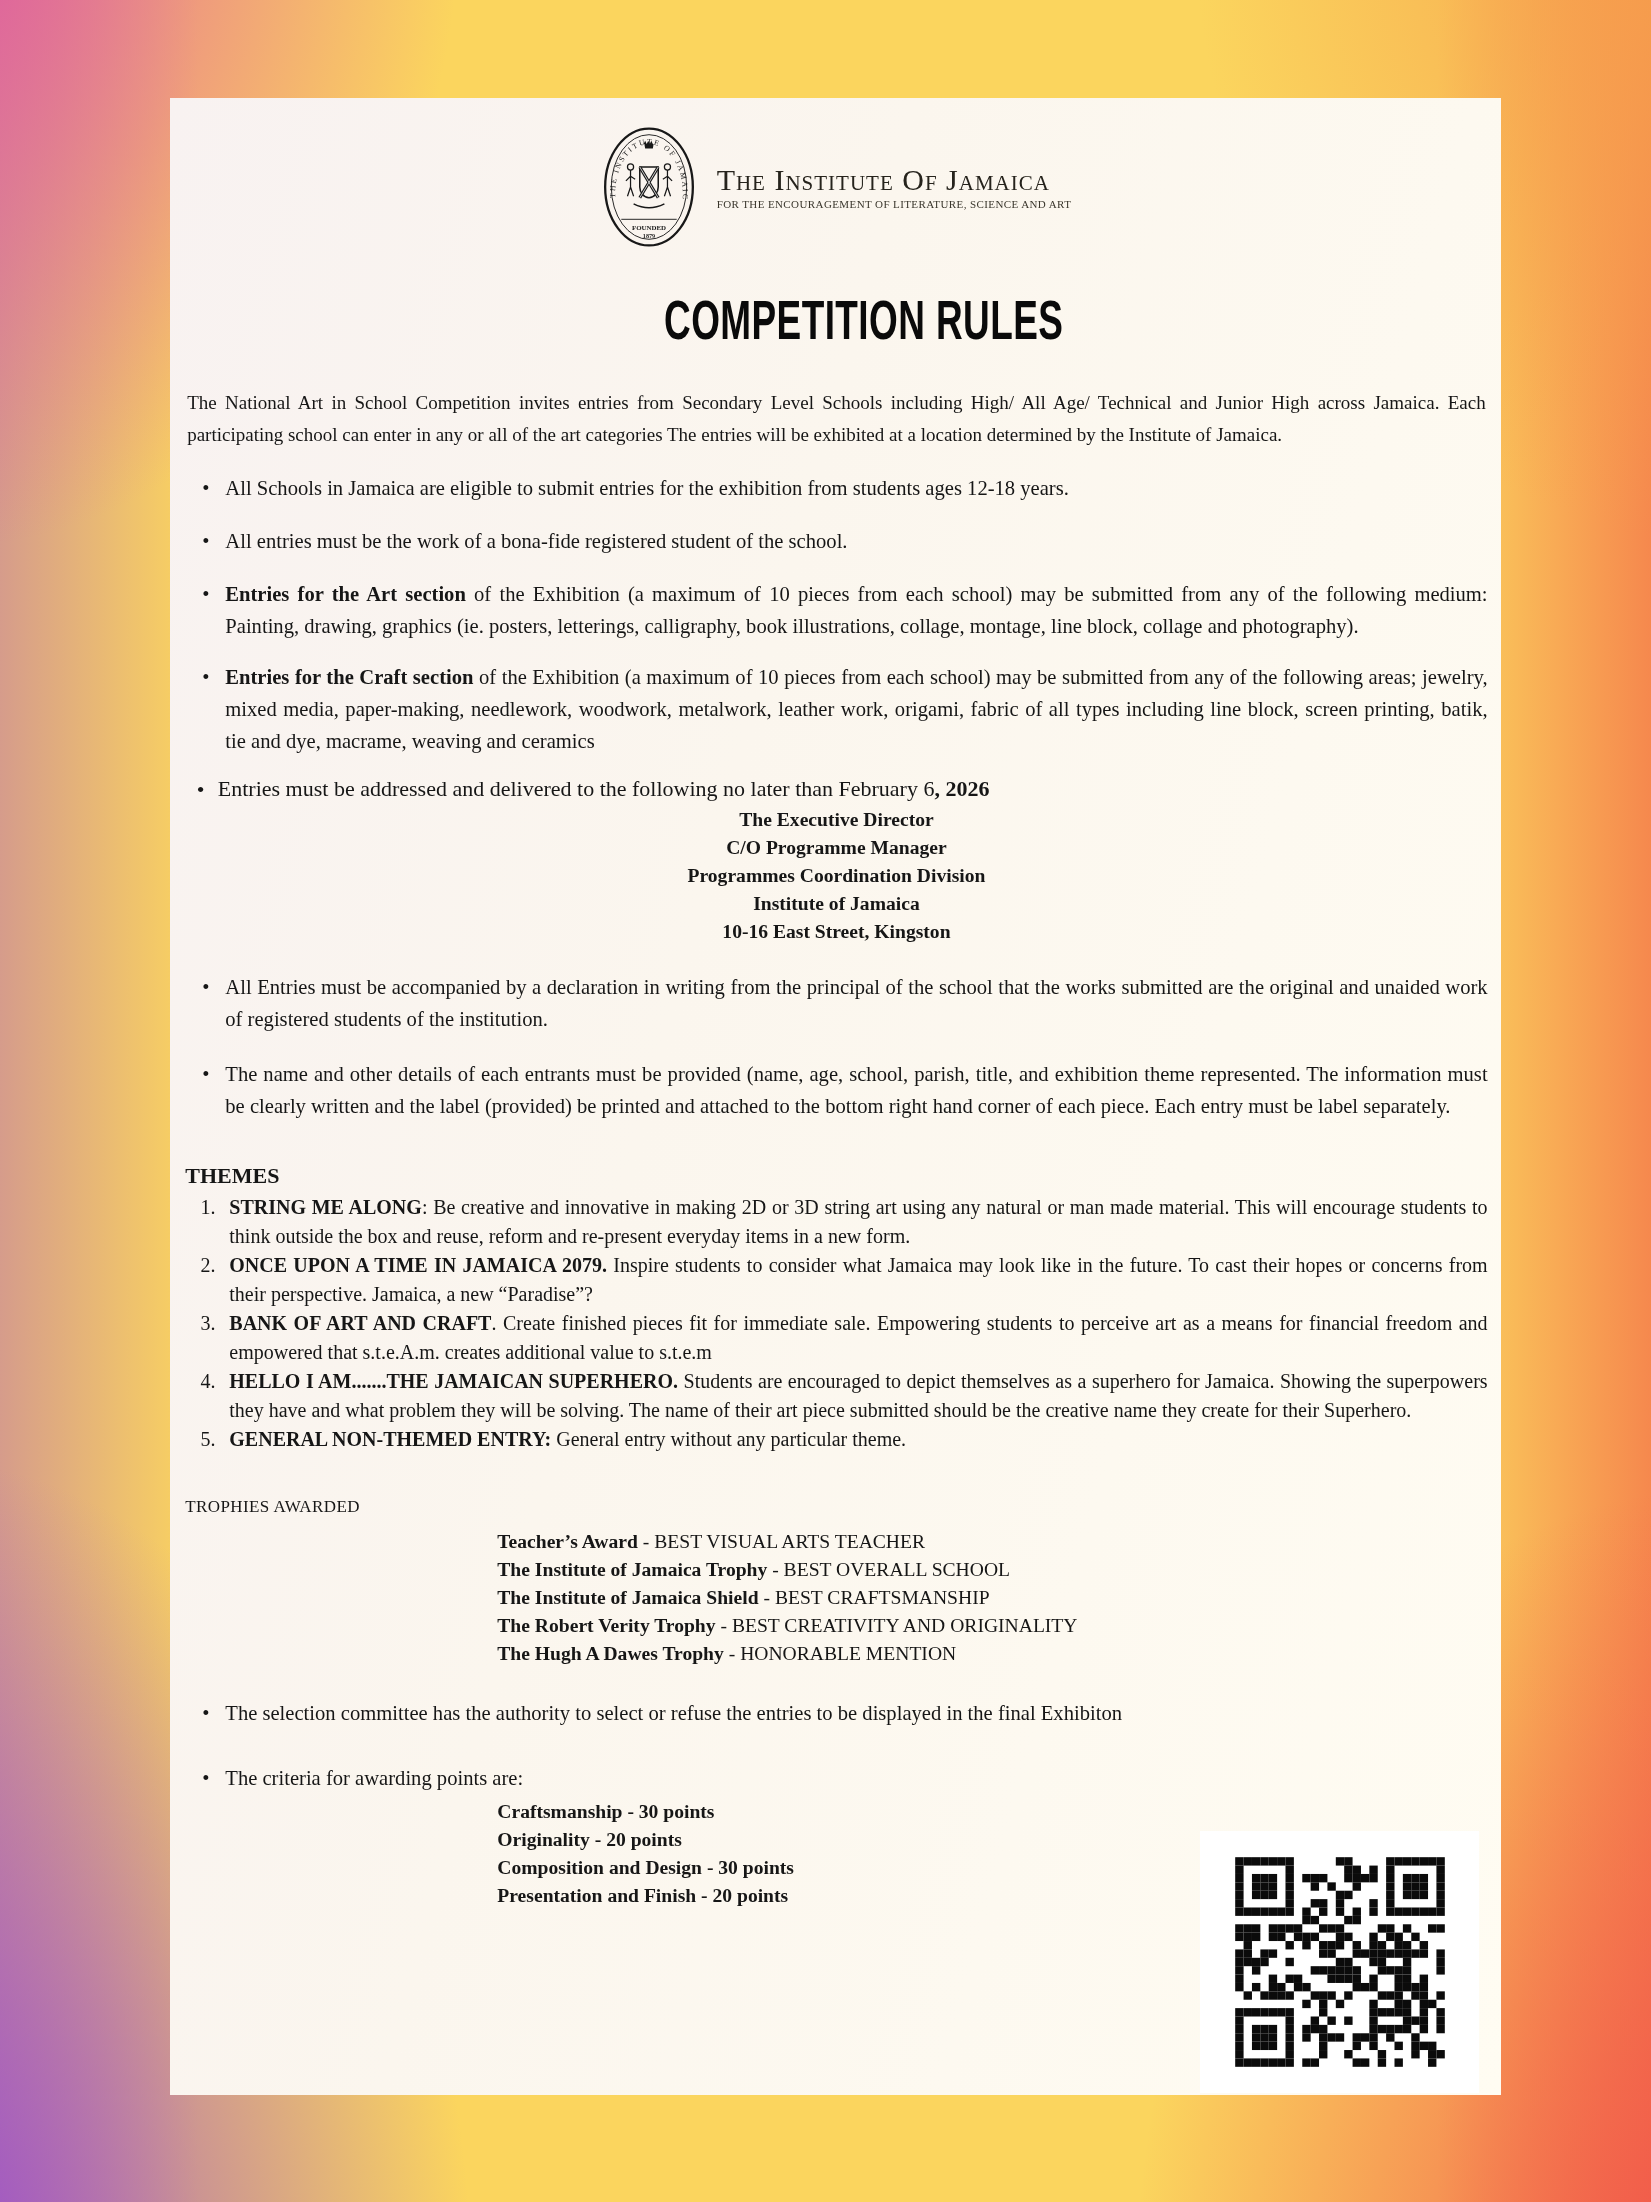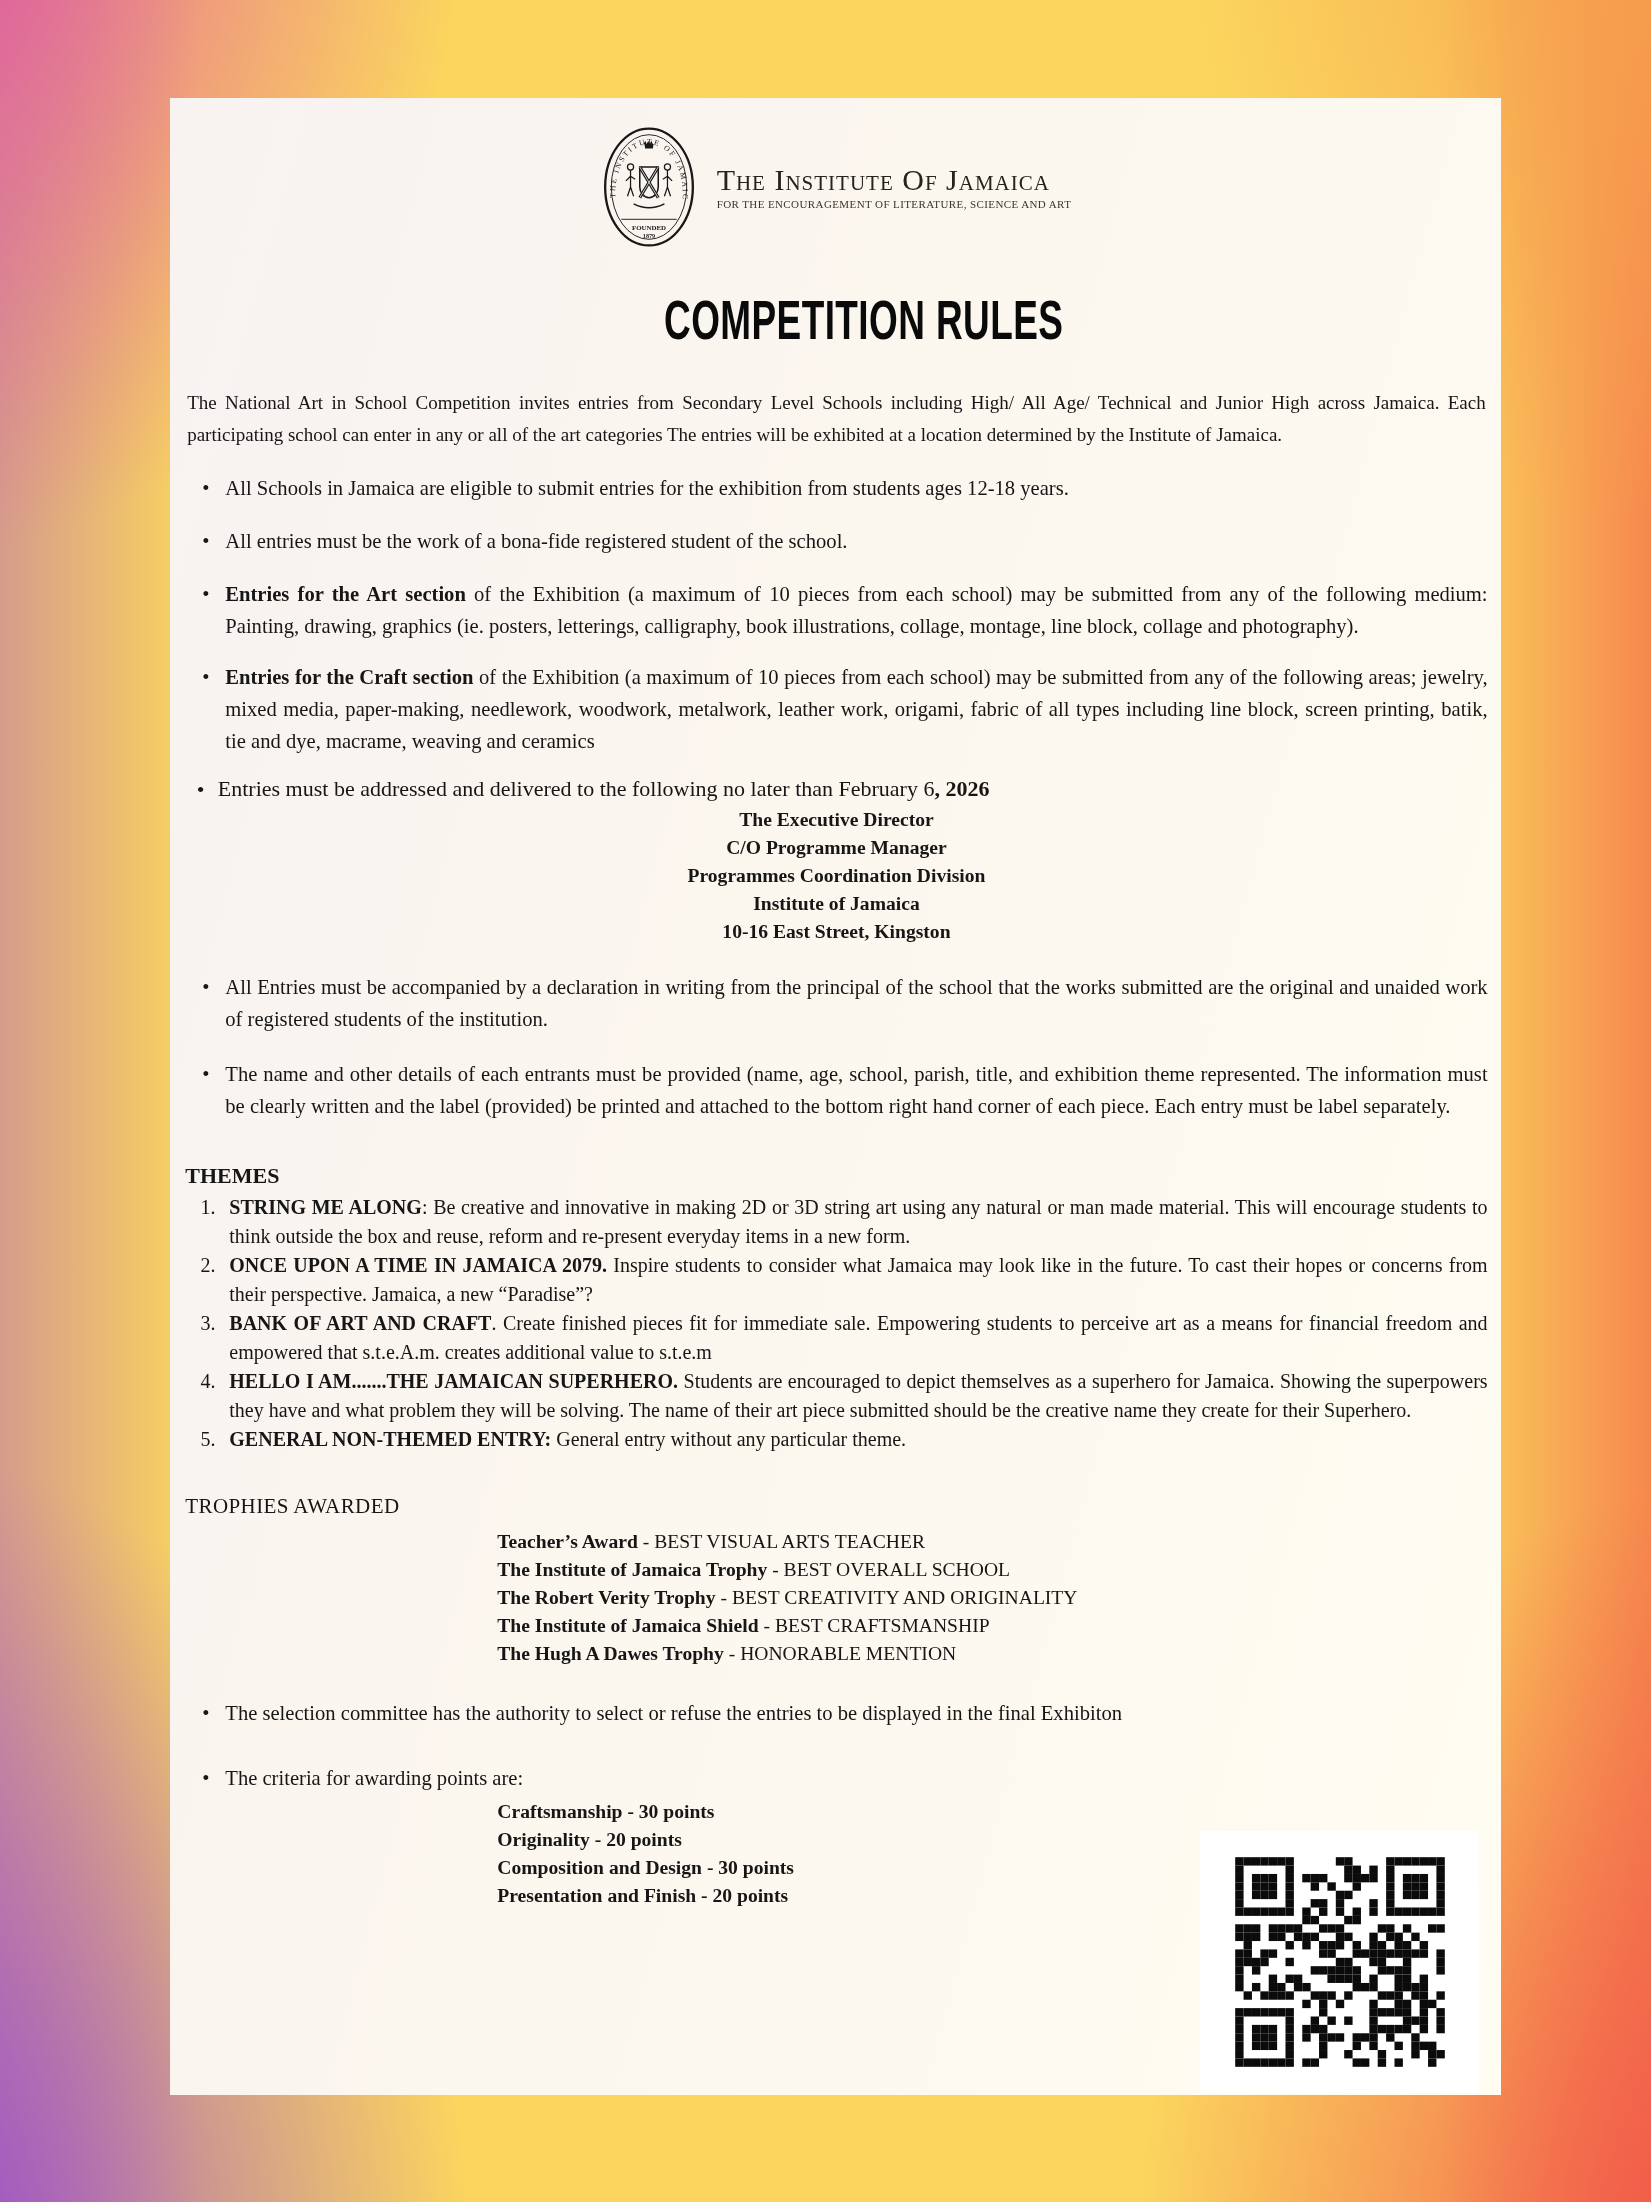--- a/index.html
+++ b/index.html
@@ -44,21 +44,21 @@
   .deadline{position:relative;padding-left:32.5px;margin-top:15px;font-size:22px;line-height:34px;}
   .deadline::before{content:"•";position:absolute;left:11.5px;top:1px;}
   .address{margin-top:0;text-align:center;font-weight:bold;font-size:19.6px;line-height:28px;}
   
   .themes-h{margin-top:38px;font-weight:bold;font-size:22px;line-height:31px;}
   .tlist{margin-top:1.9px;}
   .titem{position:relative;padding-left:44px;font-size:20px;line-height:29px;text-align:justify;}
   .titem .num{position:absolute;left:15.3px;top:0;}
   .tname{font-weight:bold;}
   
-  .troph-h{margin-top:38px;font-size:21px;letter-spacing:0.4px;line-height:29px;}
+  .troph-h{margin-top:38px;font-size:17px;letter-spacing:0.4px;line-height:29px;}
   .troph-list{margin-left:312px;margin-top:7.6px;font-size:19.6px;line-height:28px;}
   .tr-name{font-weight:bold;}
   
   .criteria{margin-left:312px;margin-top:3.8px;font-weight:bold;font-size:19.6px;line-height:28px;}
   .qr-box{position:absolute;left:1030px;top:1733px;width:279px;height:262px;background:#ffffff;
           display:flex;align-items:center;justify-content:center;}
   .qr-box svg{width:218px;height:218px;}
   .seal text{font-family:"Liberation Serif",serif;fill:#181818;}
 </style>
 </head>
@@ -130,22 +130,22 @@
       <div class="titem"><span class="num">2.</span><span class="tname">ONCE UPON A TIME IN JAMAICA 2079.</span><span>  </span><span>Inspire students to consider what Jamaica may look like in the future.  To cast their hopes or concerns from their perspective.  Jamaica, a new “Paradise”?</span></div>
       <div class="titem"><span class="num">3.</span><span class="tname">BANK OF ART AND CRAFT</span><span>.  </span><span>Create finished pieces fit for immediate sale.  Empowering students to perceive art as a means for financial freedom and empowered that s.t.e.A.m. creates additional value to s.t.e.m</span></div>
       <div class="titem"><span class="num">4.</span><span class="tname">HELLO I AM.......THE JAMAICAN SUPERHERO.</span><span> </span><span>Students are encouraged to depict themselves as a superhero for Jamaica.  Showing the superpowers they have and what problem they will be solving.  The name of their art piece submitted should be the creative name they create for their Superhero.</span></div>
       <div class="titem"><span class="num">5.</span><span class="tname">GENERAL NON-THEMED ENTRY:</span><span>  </span><span>General entry without any particular theme.</span></div>
     </div>
 
     <div class="troph-h">TROPHIES AWARDED</div>
     <div class="troph-list">
       <div><span class="tr-name">Teacher’s Award</span><span> - </span><span>BEST VISUAL ARTS TEACHER</span></div>
       <div><span class="tr-name">The Institute of Jamaica Trophy</span><span> - </span><span>BEST OVERALL SCHOOL</span></div>
+      <div><span class="tr-name">The Institute of Jamaica Shield</span><span> - </span><span>BEST CRAFTSMANSHIP</span></div>
       <div><span class="tr-name">The Robert Verity Trophy</span><span> - </span><span>BEST CREATIVITY AND ORIGINALITY</span></div>
-      <div><span class="tr-name">The Institute of Jamaica Shield</span><span> - </span><span>BEST CRAFTSMANSHIP</span></div>
       <div><span class="tr-name">The Hugh A Dawes Trophy</span><span> - </span><span>HONORABLE MENTION</span></div>
     </div>
 
     <div class="bitem" style="margin-top:29px;">The selection committee has the authority to select or refuse the entries to be displayed in the final Exhibiton</div>
     <div class="bitem" style="margin-top:32.5px;">The criteria for awarding points are:</div>
 
     <div class="criteria">
       <div>Craftsmanship - 30 points</div>
       <div>Originality - 20 points</div>
       <div>Composition and Design - 30 points</div>

